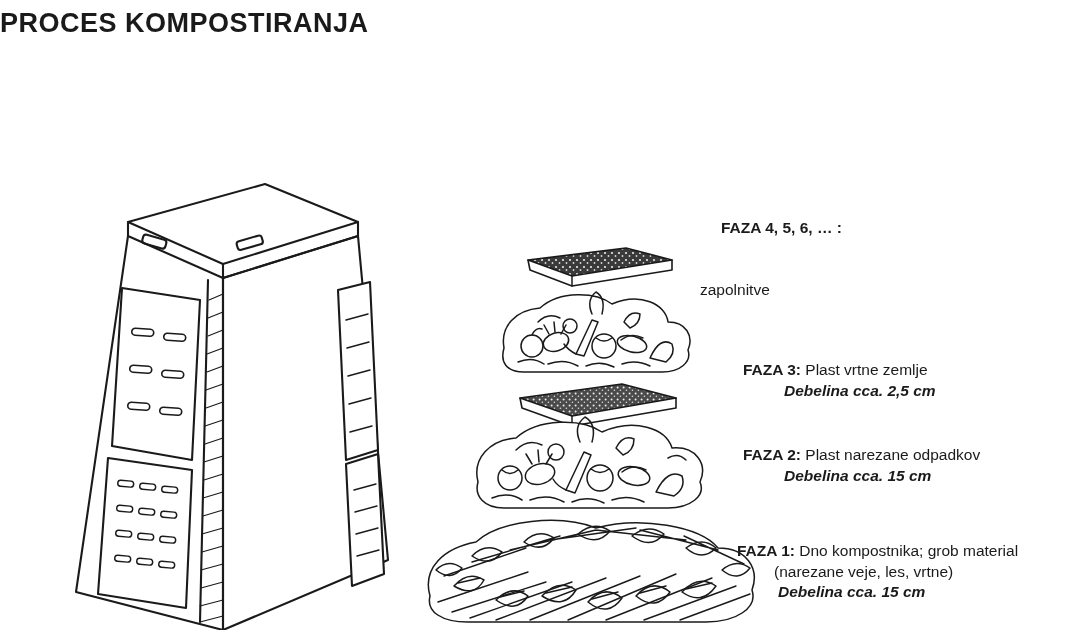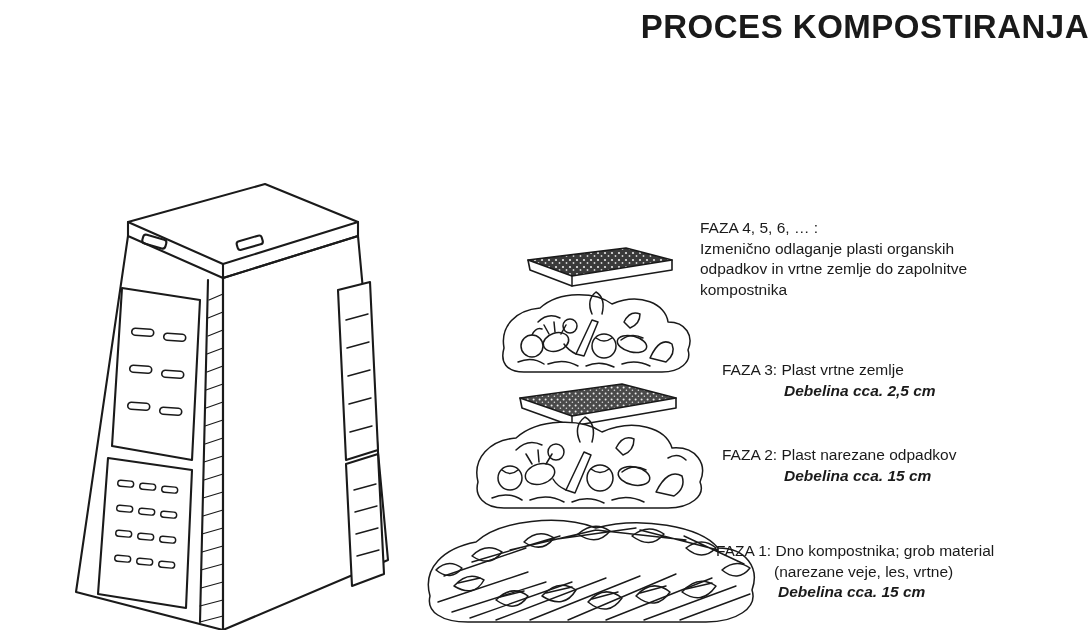--- a/index.html
+++ b/index.html
@@ -13,22 +13,22 @@
     position: relative;
     overflow: hidden;
     font-family: "Liberation Sans", sans-serif;
     color: #1a1a1a;
   }
   #title {
     position: absolute;
     top: 8px;
     left: 0;
     width: 1089px;
-    text-align: right;
-    font-size: 33px;
+    text-align: left;
+    font-size: 27px;
     font-weight: bold;
     letter-spacing: 0.5px;
   }
 
   
   #bin-wrap {
     position: absolute;
     left: 40px;
     top: 160px;
     width: 400px;
@@ -43,21 +43,21 @@
     width: 380px;
     height: 400px;
   }
 
   
   .label {
     position: absolute;
     font-size: 15.5px;
     line-height: 1.33;
   }
-  .label b { font-weight: normal; }
+  .label b { font-weight: bold; margin-left: 21px; }
   .thick {
     font-style: italic;
     font-weight: bold;
   }
   #lbl4 { left: 700px; top: 218px; width: 330px; }
   #lbl3 { left: 722px; top: 360px; width: 320px; }
   #lbl3 .thick { display: block; padding-left: 62px; font-style: italic; }
   #lbl2 { left: 722px; top: 445px; width: 330px; }
   #lbl2 .thick { display: block; padding-left: 62px; }
   #lbl1 { left: 716px; top: 541px; width: 330px; }
@@ -246,23 +246,23 @@
         <path d="M286,318 q16,-12 30,0 q-14,14 -30,0 z"></path>
         <path d="M322,340 q14,-12 28,-2 q-12,15 -28,2 z"></path>
         <path d="M36,340 q12,-12 26,-2 q-11,14 -26,2 z"></path>
       </g>
     </g>
   </svg>
 </div>
 
 <div class="label" id="lbl4">
   <b>FAZA 4, 5, 6, … :</b><br>
-  <span>Izmenično odlaganje plasti organskih</span><br>
-  <span>odpadkov in vrtne zemlje do zapolnitve</span><br>
-  <span>kompostnika</span>
+  <br>
+  <br>
+  <span>zapolnitve</span>
 </div>
 
 <div class="label" id="lbl3">
   <b>FAZA 3:</b>
   <span>Plast vrtne zemlje</span>
   <span class="thick">Debelina cca. 2,5 cm</span>
 </div>
 
 <div class="label" id="lbl2">
   <b>FAZA 2:</b>

